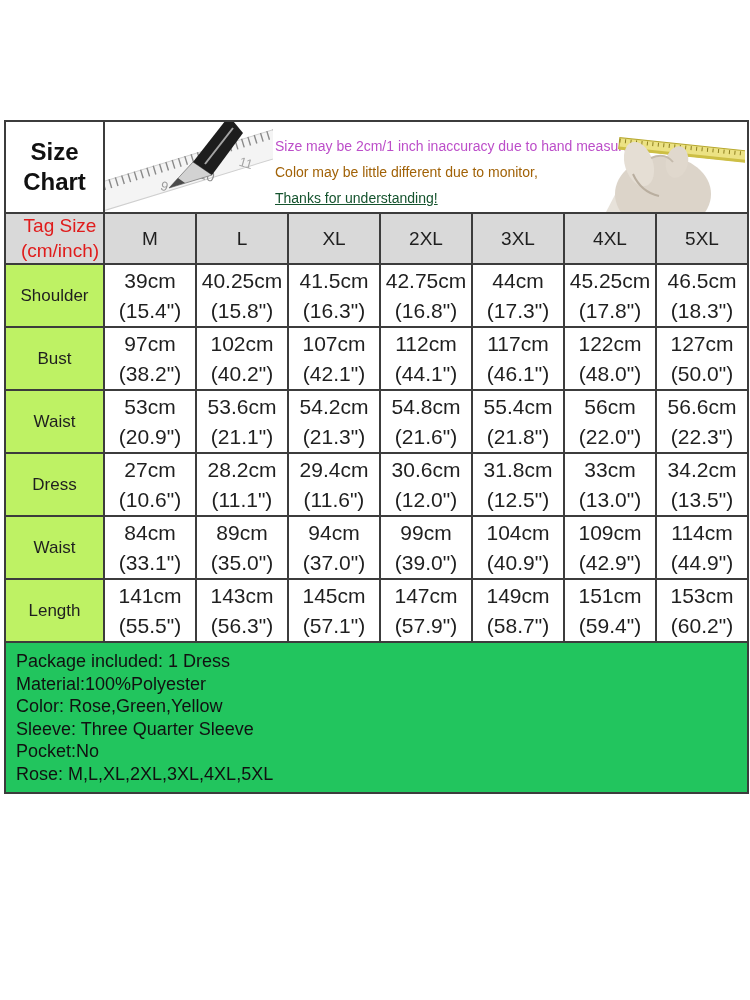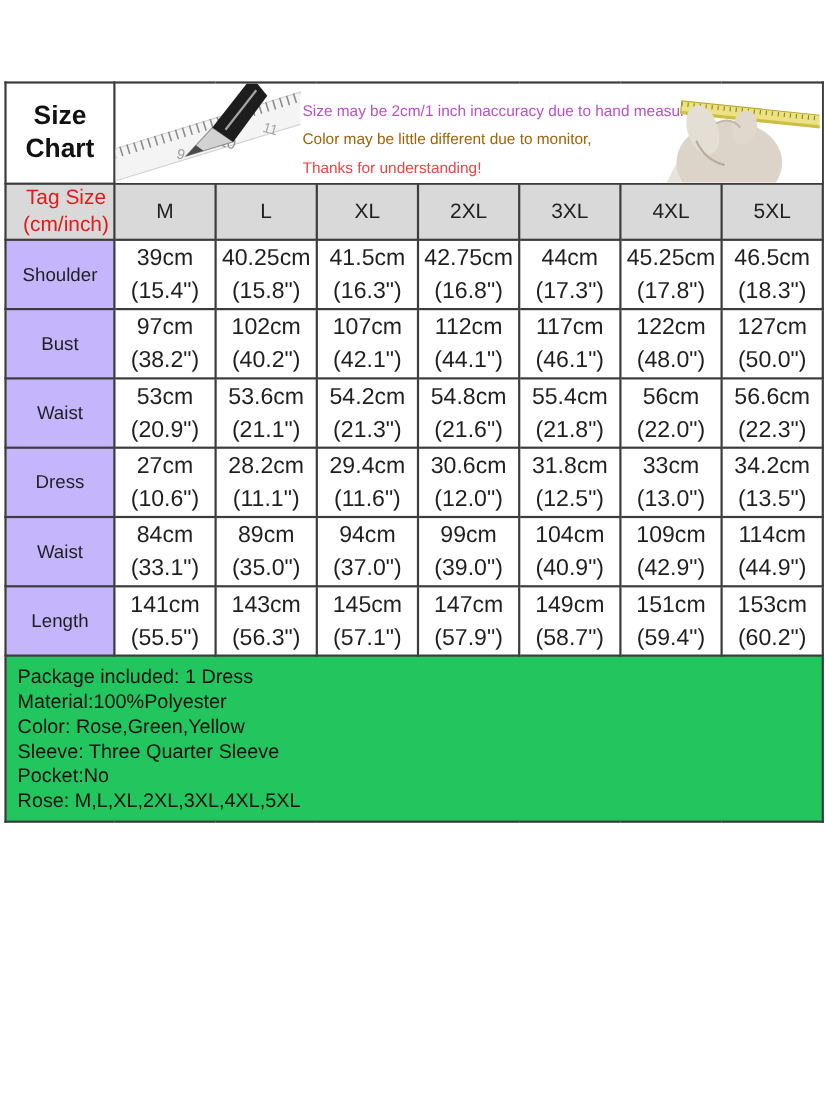--- a/index.html
+++ b/index.html
@@ -8,21 +8,21 @@
     font-family: "Liberation Sans", "DejaVu Sans", sans-serif;
     color: #1f1f1f;
     -webkit-font-smoothing: antialiased;
   }
   .page { position: absolute; top: 0; left: 0; width: 750px; height: 1000px; background: #fff; }
 
   table.size-chart {
     border-collapse: collapse;
     table-layout: fixed;
     width: 743px;
-    margin: 74px 0 0 4px;
+    margin: 120px 0 0 4px;
     border: 2px solid #d946ef;
   }
   table.size-chart td, table.size-chart th {
     border: 2px solid #3c3c3c;
     padding: 0;
     vertical-align: middle;
     text-align: center;
   }
 
   
@@ -56,21 +56,21 @@
     background: #d9d9d9;
     height: 45px;
     font-weight: normal;
     font-size: 19px;
     color: #1f1f1f;
   }
   .tag-cell { font-size: 17px; line-height: 1.3; color: #e01b1b; }
 
   
   .label-cell {
-    background: #c4b5fd;
+    background: #bef264;
     font-size: 17px;
     height: 61px;
   }
   .data-cell {
     background: #ffffff;
     font-size: 21px;
     line-height: 1.4;
     height: 61px;
   }
 
@@ -116,21 +116,21 @@
             <text x="138" y="84" transform="rotate(33 138 84)" font-size="13" fill="#a5a5a5">11</text>
           </g>
           <polygon points="64,66 88,40 107,53" fill="#d2d2d2" stroke="#8e8e8e" stroke-width="1"></polygon>
           <polygon points="64,66 73,56 80,61" fill="#4a4a4a"></polygon>
           <polygon points="88,40 107,53 138,11 124,-6" fill="#1d1d1d"></polygon>
           <line x1="100" y1="42" x2="128" y2="6" stroke="#ffffff" stroke-width="2" opacity="0.6"></line>
         </svg>
         <div class="banner-notice">
           <div style="color: rgb(188, 78, 201);">Size may be 2cm/1 inch inaccuracy due to hand measure,</div>
           <div style="color: #a16207;">Color may be little different due to monitor,</div>
-          <div style="color: #ef4444;">Thanks for understanding!</div>
+          <div style="color: #14532d; text-decoration: underline;">Thanks for understanding!</div>
         </div>
         <svg class="hand-graphic" width="152" height="112" viewBox="0 0 152 112">
           <ellipse cx="62" cy="102" rx="46" ry="9" fill="#efece7"></ellipse>
           <g transform="rotate(6 30 24)">
             <rect x="26" y="16" width="132" height="11" fill="#ece284" stroke="#b8a92f" stroke-width="1"></rect>
             <line x1="26" y1="19" x2="158" y2="19" stroke="#8c7e1e" stroke-width="4" stroke-dasharray="1,4.5"></line>
             <rect x="26" y="25" width="132" height="3" fill="#cdbf45"></rect>
           </g>
           <polygon points="12,92 40,38 60,86" fill="#e7e2da"></polygon>
           <ellipse cx="70" cy="72" rx="48" ry="38" fill="#dcd4c9"></ellipse>

